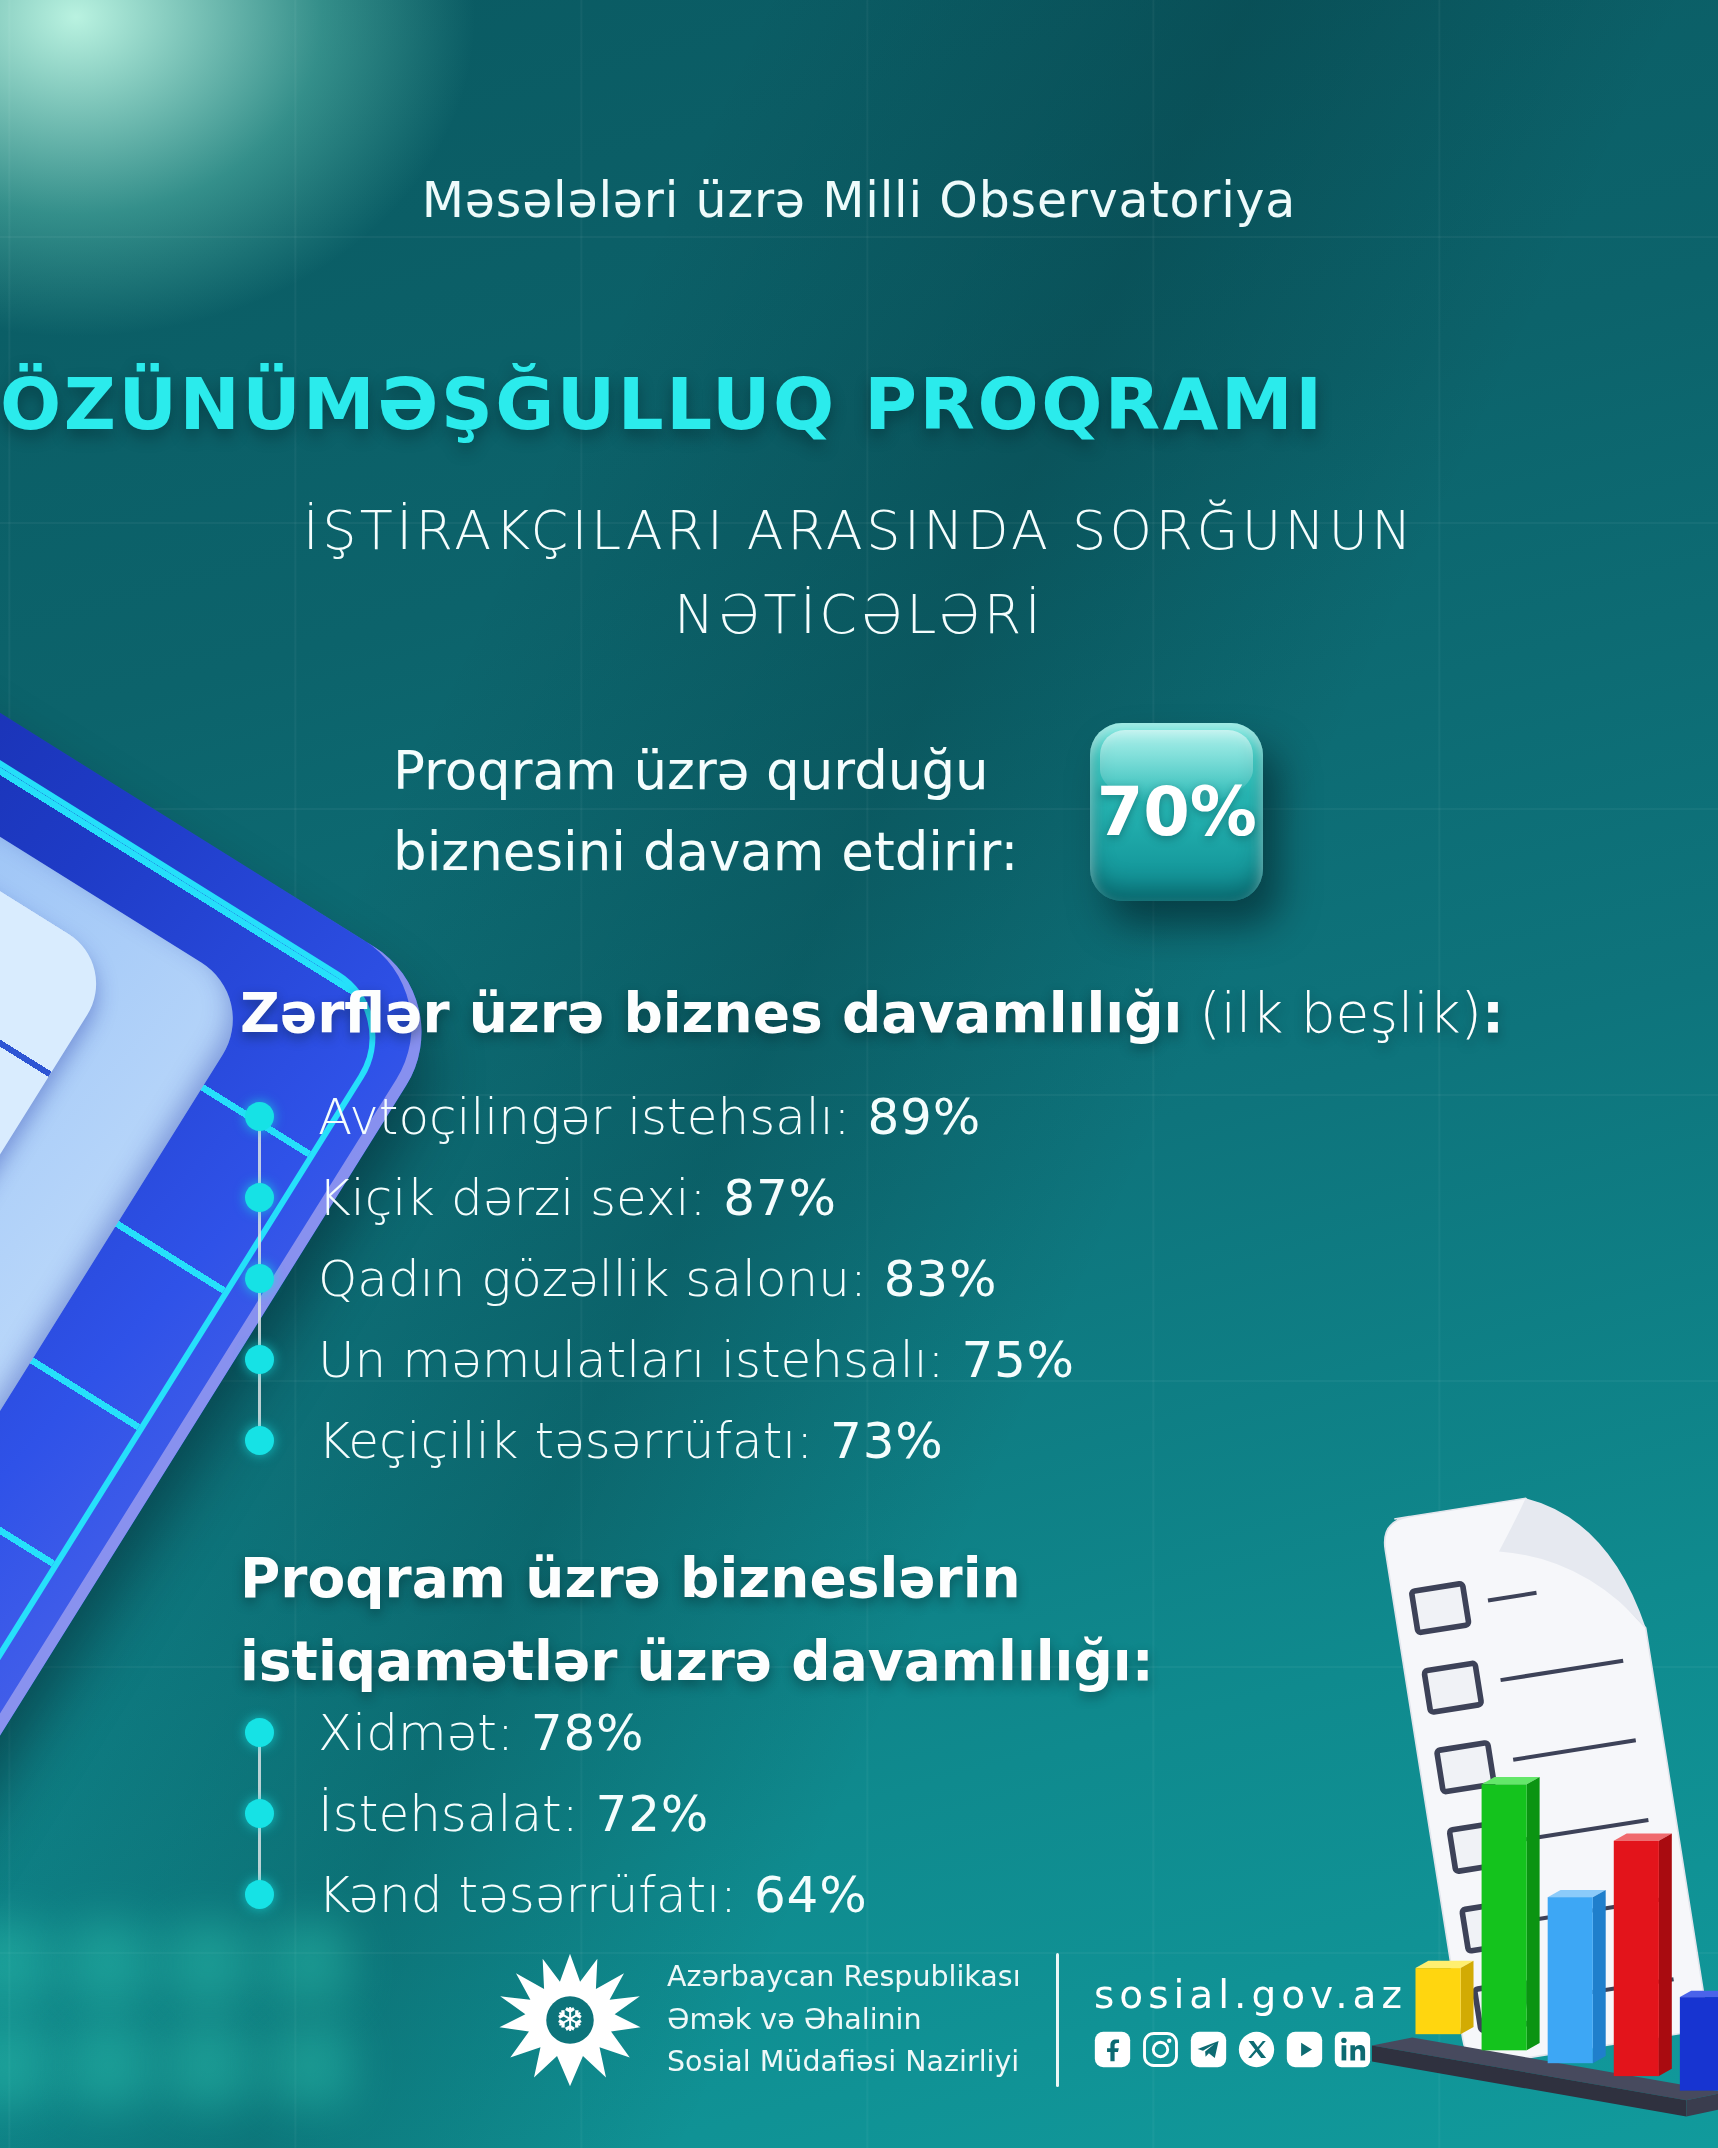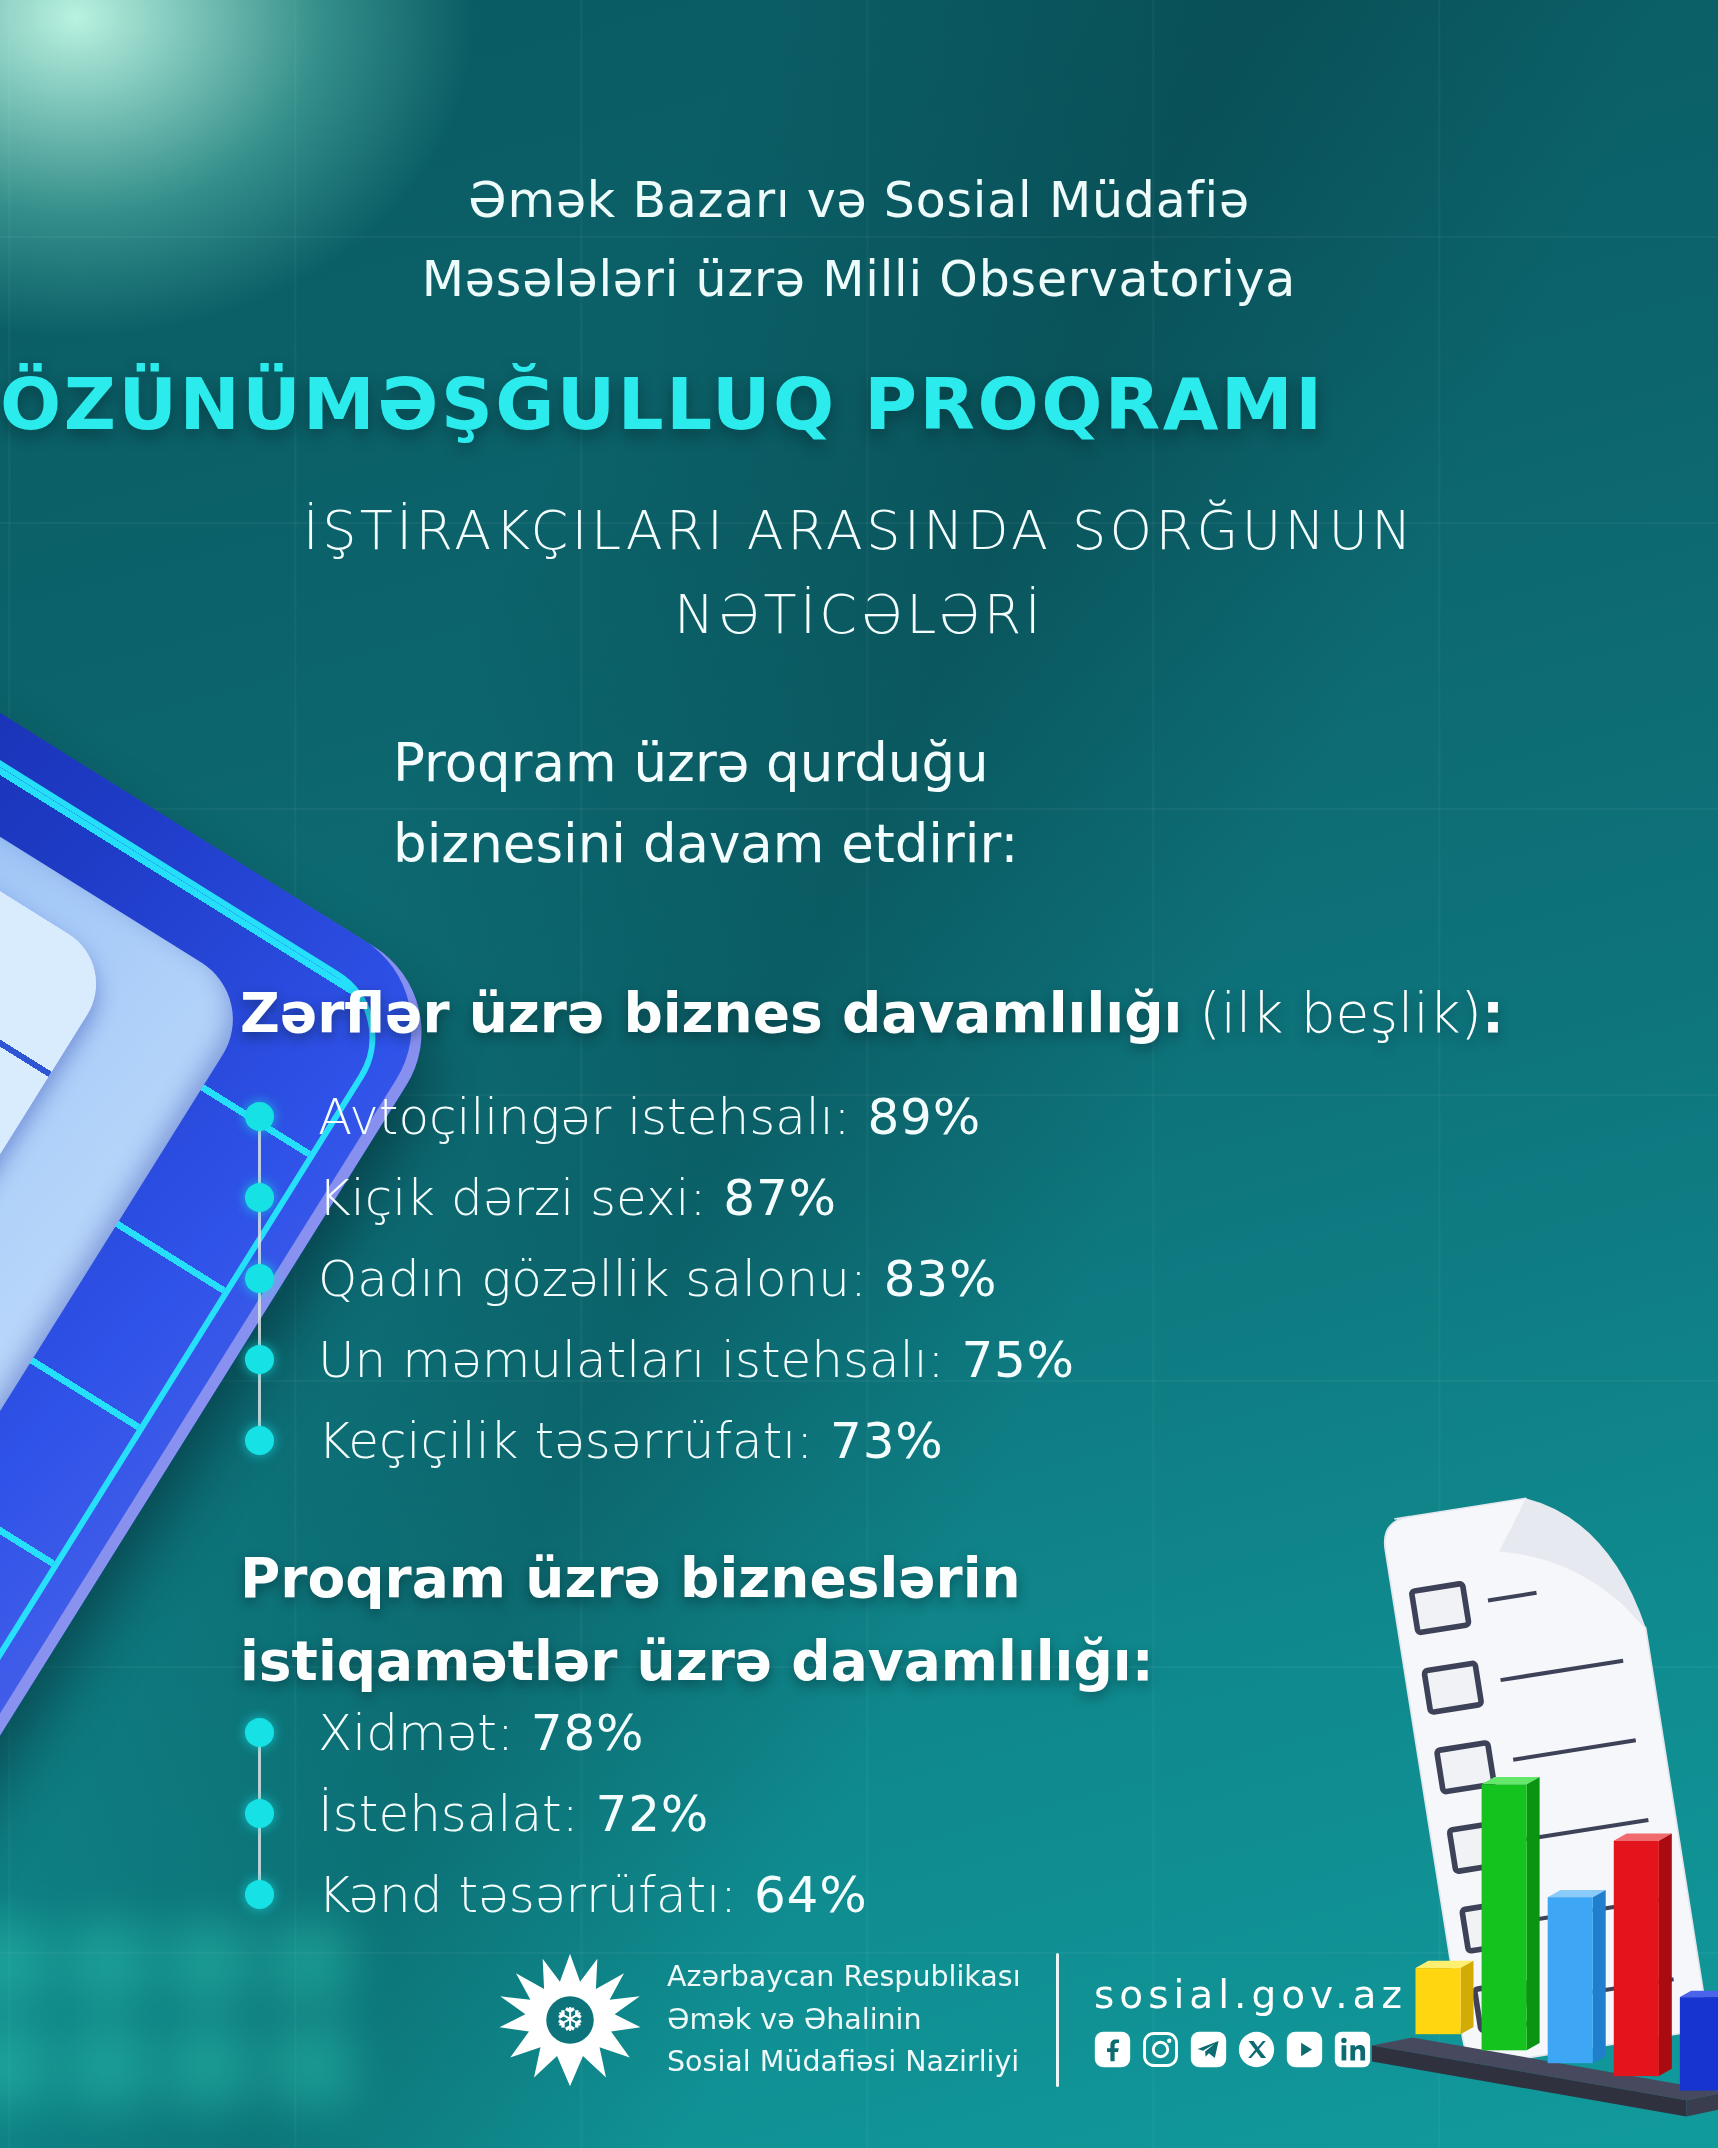--- a/index.html
+++ b/index.html
@@ -157,35 +157,37 @@
 
   <div class="phone">
     <div class="phone-frame"></div>
     <div class="phone-rungs"></div>
     <div class="phone-panel">
       <div class="phone-card"></div>
     </div>
   </div>
 
   <div class="org">
-    <div>Əmək Bazarı və Sosial Müdafiə</div>
     <div>Məsələləri üzrə Milli Observatoriya</div>
   </div>
 
   <div class="title">ÖZÜNÜMƏŞĞULLUQ PROQRAMI</div>
 
   <div class="subtitle">
     <div>İŞTİRAKÇILARI ARASINDA SORĞUNUN</div>
     <div>NƏTİCƏLƏRİ</div>
   </div>
 
   <div class="highlight-row">
     <div class="highlight-text">
       <div>Proqram üzrə qurduğu</div>
       <div>biznesini davam etdirir:</div>
+    </div>
+    <div class="badge">
+      <span>70%</span>
     </div>
   </div>
 
   <div class="sec-head sec1">
     <b>Zərflər üzrə biznes davamlılığı</b><span class="light">(ilk beşlik)</span><b>:</b>
   </div>
 
   <div class="bullet-list list1">
     <div class="bullet-item">
       <span class="dot"></span>

